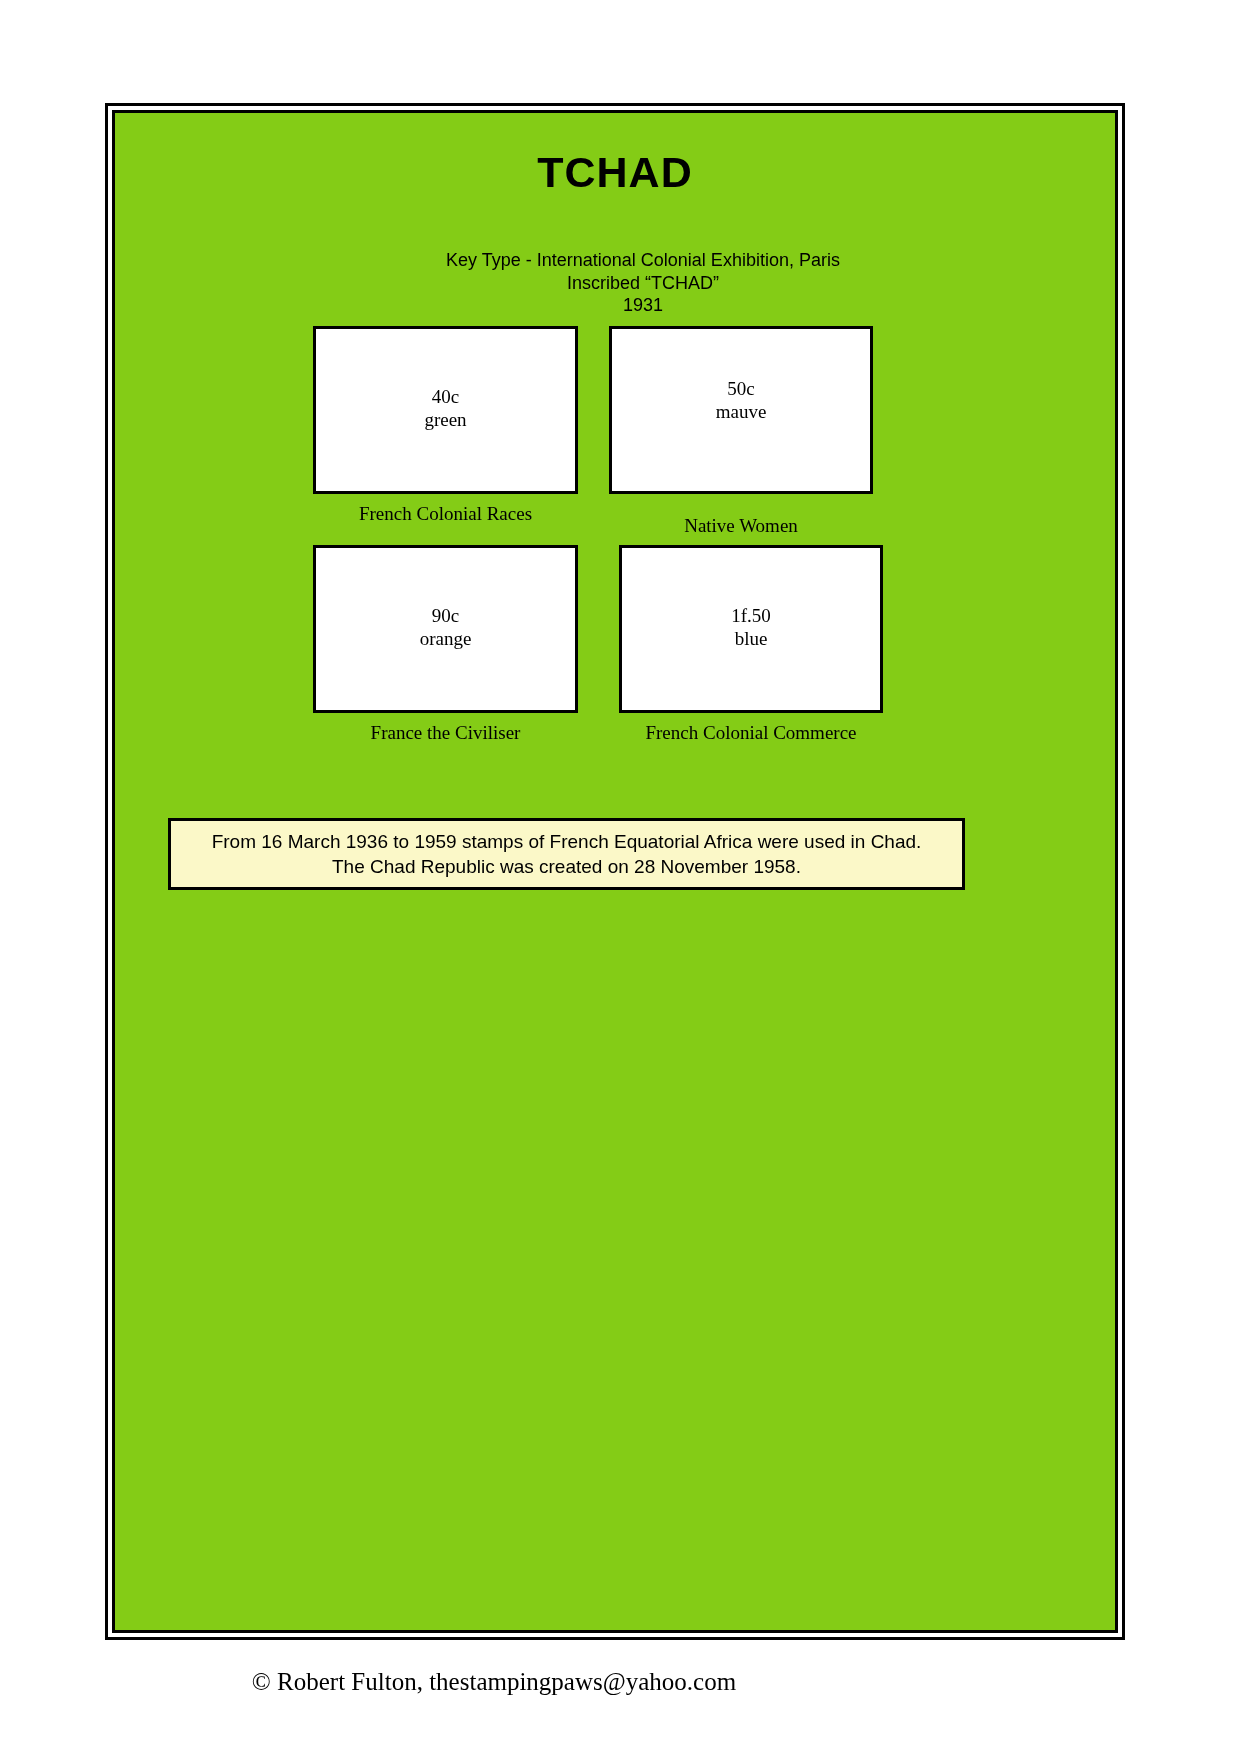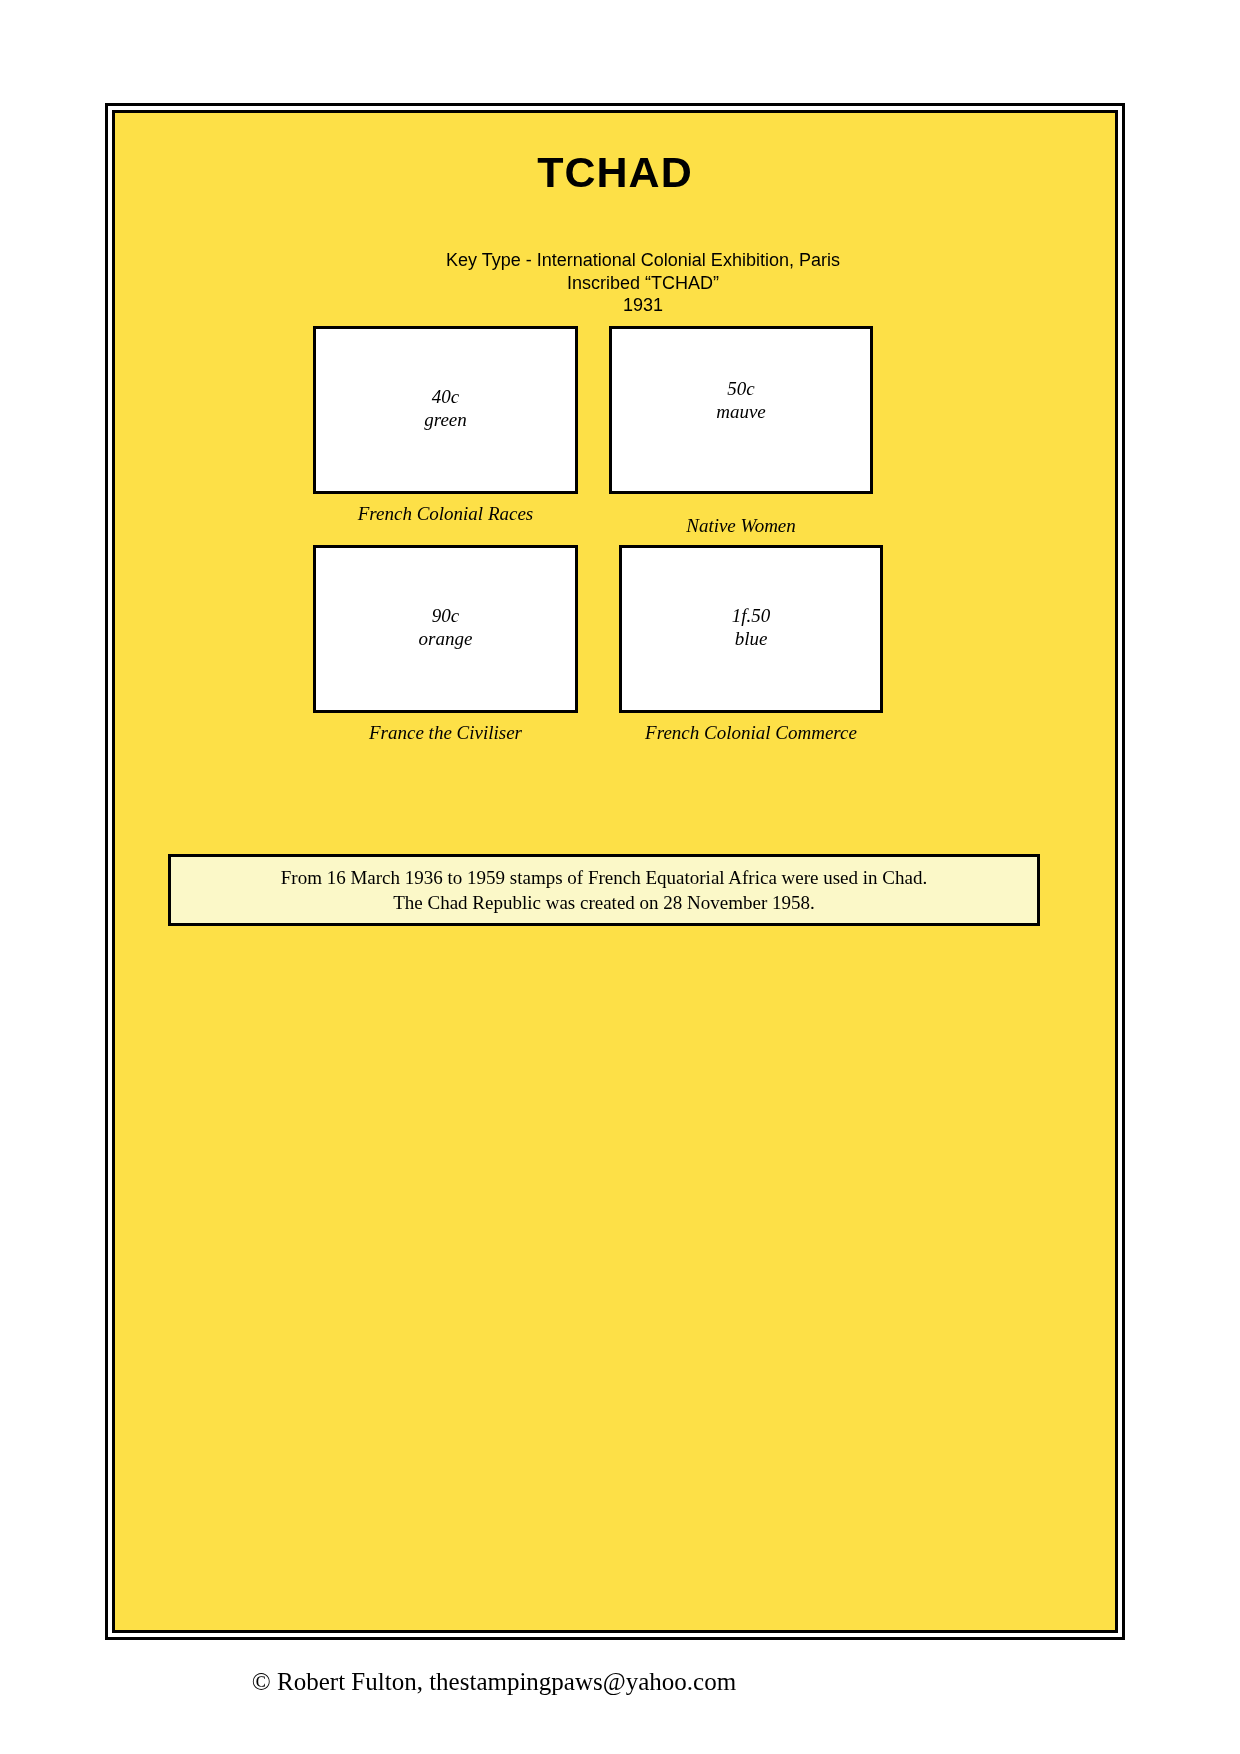--- a/index.html
+++ b/index.html
@@ -27,21 +27,21 @@
     background: #ffffff;
     box-sizing: border-box;
   }
   #album-page-inner {
     position: absolute;
     left: 4px;
     top: 4px;
     right: 4px;
     bottom: 4px;
     border: 3px solid #000000;
-    background: #fde047;
+    background: #84cc16;
     box-sizing: border-box;
   }
 
   
   .country-title {
     position: absolute;
     left: 0;
     top: 38px;
     width: 100%;
     text-align: center;
@@ -63,21 +63,20 @@
     font-size: 18px;
     line-height: 22.5px;
     color: #000000;
     padding-left: 28px;
   }
   .issue-header div { white-space: nowrap; }
 
   
   .stamp-cell {
     position: absolute;
-    font-style: italic;
   }
   .stamp-box {
     border: 3px solid #000000;
     background: #ffffff;
     box-sizing: border-box;
     position: relative;
   }
   .stamp-denom {
     position: absolute;
     left: 0;
@@ -117,34 +116,33 @@
 
   
   #cell-1 .stamp-caption { margin-top: 21px; }
   #cell-3 .stamp-caption { margin-top: 9px; }
 
   
   #usage-note {
     position: absolute;
     left: 53px;
     top: 705px;
-    width: 872px;
+    width: 797px;
     height: 72px;
     background: #fbf8c8;
     border: 3px solid #000000;
     box-sizing: border-box;
     display: flex;
     flex-direction: column;
     align-items: center;
     justify-content: center;
-    font-family: Liberation Serif, serif;
+    font-family: Liberation Sans, sans-serif;
     font-size: 19px;
     line-height: 25px;
     color: #000000;
-    margin-top: 36px;
   }
   #usage-note div { white-space: nowrap; }
 
   
   #page-footer {
     position: absolute;
     left: 0;
     top: 1668px;
     width: 988px;
     text-align: center;

